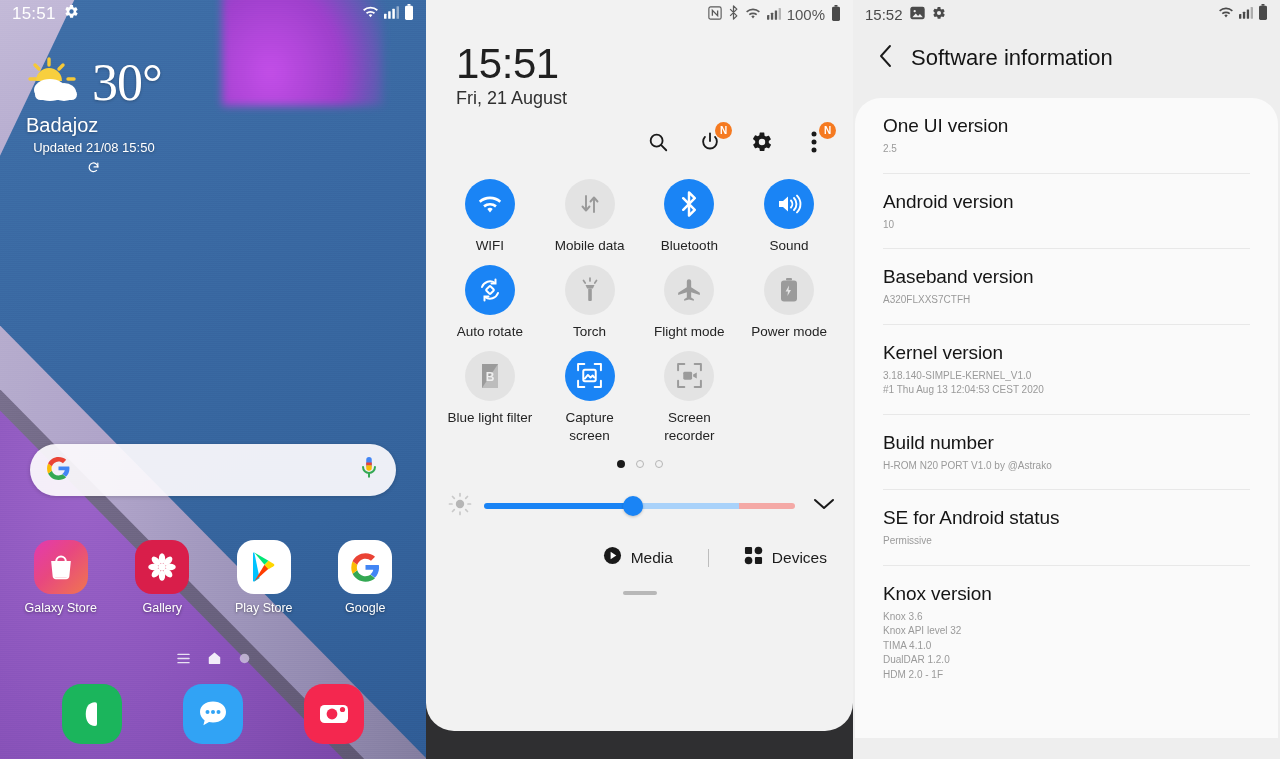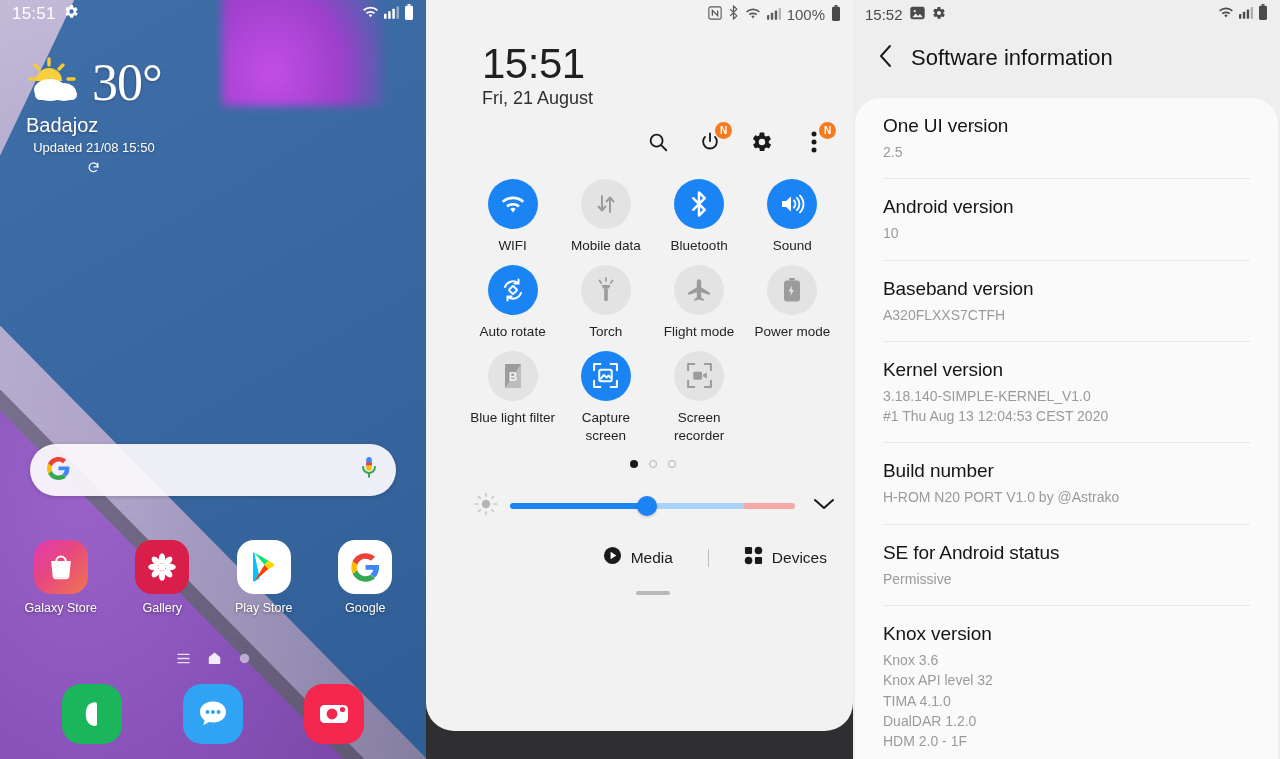--- a/index.html
+++ b/index.html
@@ -88,21 +88,21 @@
   .dock { position: absolute; top: 684px; left: 0; right: 0; z-index: 6;
     display: flex; justify-content: space-around; padding: 0 32px; }
   .dock-icon { width: 60px; height: 60px; border-radius: 19px;
     display: flex; align-items: center; justify-content: center; }
 
   
   .panel-qs { position: relative; width: 427px; height: 759px; flex: 0 0 427px;
     background: #2f2f31; overflow: hidden; }
   .qs-sheet { position: absolute; left: 0; top: 0; width: 427px; height: 731px;
     background: #f2f2f2; border-bottom-left-radius: 28px; border-bottom-right-radius: 28px;
-    overflow: hidden; padding-left: 26px; }
+    overflow: hidden; }
   .qs-statusbar { height: 28px; display: flex; align-items: center; justify-content: flex-end;
     padding: 0 12px; gap: 6px; color: #555; font-size: 15px; }
   .qs-clock { padding: 14px 0 0 30px; }
   .qs-time { font-size: 42px; font-weight: 300; color: #202020; line-height: 1.05; letter-spacing: -.5px; }
   .qs-date { font-size: 18px; color: #303030; margin-top: 2px; }
   .qs-actions { display: flex; align-items: center; justify-content: flex-end;
     gap: 26px; padding: 20px 26px 0 0; }
   .qs-act { position: relative; width: 26px; height: 26px; display: flex; align-items: center; justify-content: center; }
   .badge-n { position: absolute; top: -7px; right: -9px; width: 17px; height: 17px; border-radius: 50%;
     background: #f57a21; color: #fff; font-size: 10px; font-weight: 700;
@@ -144,21 +144,21 @@
   .si-sb-left { display: flex; align-items: center; gap: 7px; font-size: 15px; }
   .si-sb-right { display: flex; align-items: center; gap: 5px; }
   .si-appbar { display: flex; align-items: center; gap: 18px; padding: 16px 4px 0 26px; }
   .si-title { font-size: 22px; color: #151515; }
   .si-card { margin: 26px 2px 0 2px; background: #fafafa;
     border-top-left-radius: 26px; border-top-right-radius: 26px;
     min-height: 640px; padding: 0 28px; }
   .si-item { padding: 17px 0 16px 0; border-bottom: 1px solid #e8e8e8; }
   .si-item:last-child { border-bottom: none; }
   .si-k { font-size: 19px; color: #151515; letter-spacing: -.1px; }
-  .si-v { font-size: 14px; color: #9a9a9a; margin-top: 5px; line-height: 1.45; white-space: pre-line; }
+  .si-v { font-size: 10px; color: #9a9a9a; margin-top: 5px; line-height: 1.45; white-space: pre-line; }
 </style>
 </head>
 <body>
 
 <div class="stage">
 
   <div class="panel-home">
     <div class="wp">
       <div class="wp-blue"></div>
       <div class="wp-lav"></div>

